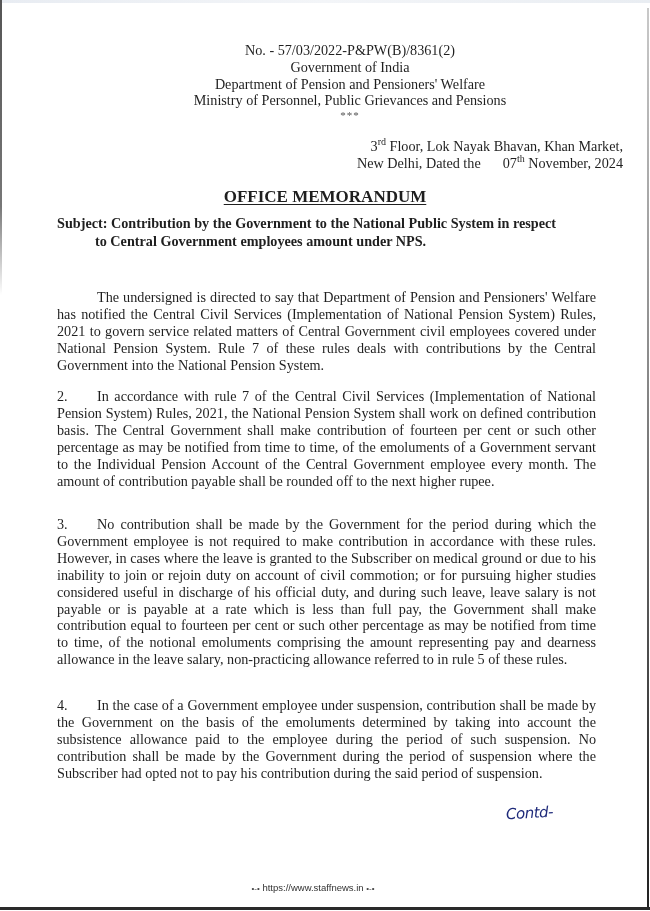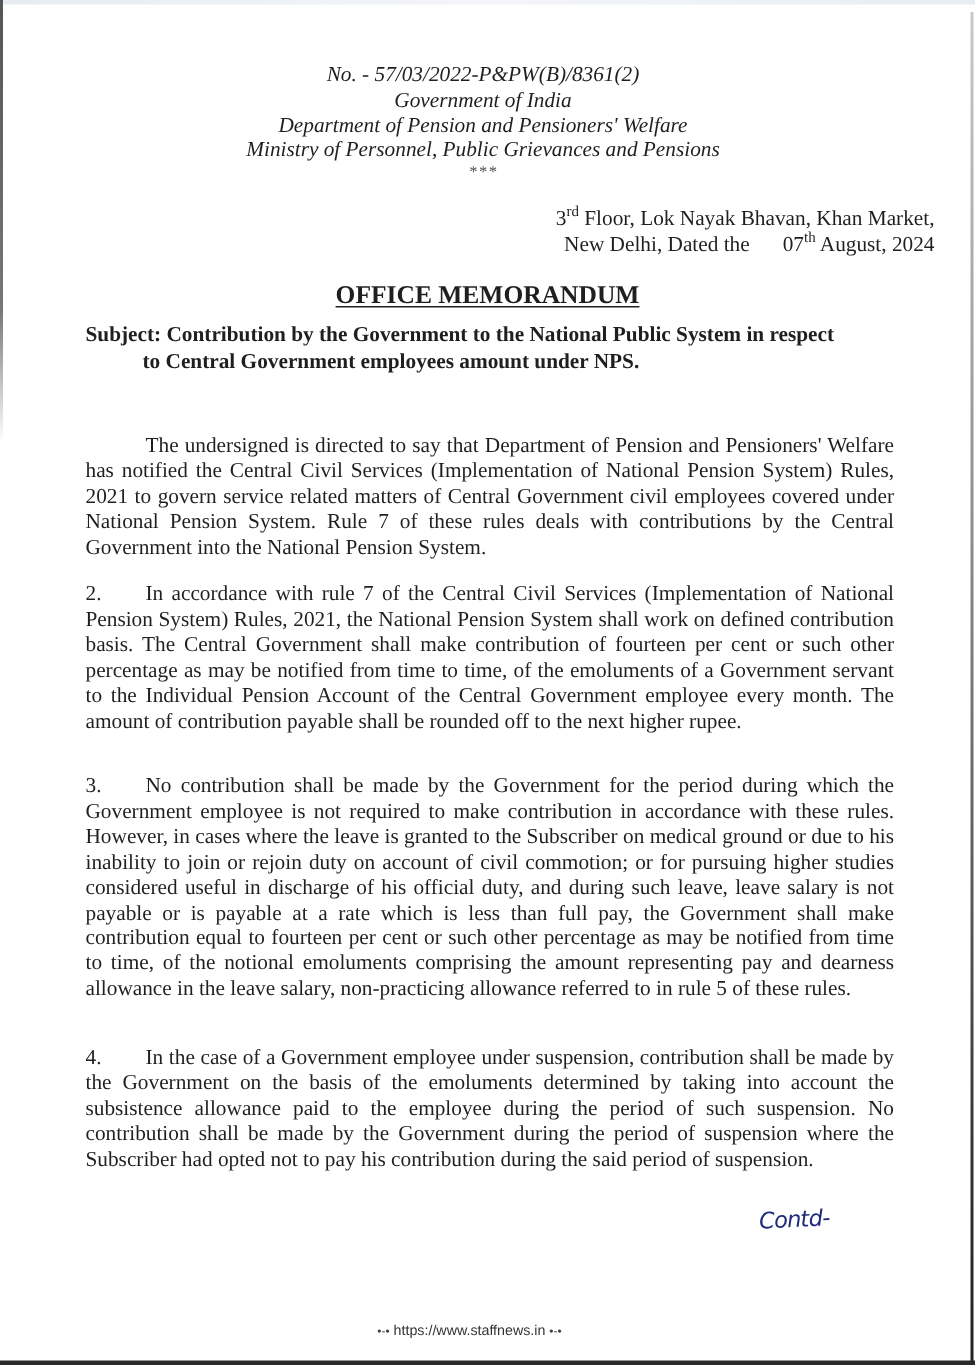--- a/index.html
+++ b/index.html
@@ -7,21 +7,21 @@
   .page {
     position: absolute; left: 0; top: 0; width: 650px; height: 911px;
     background: #ffffff; color: #1f1f1f;
     font-family: "Liberation Serif", "DejaVu Serif", serif;
   }
   .scan-top { position: absolute; left: 0; top: 0; width: 650px; height: 3px; background: linear-gradient(90deg,#e8ecf2,#f3f5f8,#e9edf2); }
   .border-left { position: absolute; left: 0; top: 0; width: 2px; height: 295px; background: linear-gradient(180deg,#555 0%, #777 70%, rgba(120,120,120,0) 100%); }
   .border-right { position: absolute; right: 1px; top: 8px; width: 2px; height: 900px; background: linear-gradient(180deg,#c9c9c9 0%, #8a8a8a 40%, #333 85%, #222 100%); }
   .border-bottom { position: absolute; left: 0; bottom: 1px; width: 650px; height: 3px; background: #2a2a2a; }
 
-  .header { position: absolute; left: 122px; width: 400px; top: 42px; text-align: center; font-size: 14.2px; line-height: 16.8px; font-style: italic; }
+  .header { position: absolute; left: 150px; width: 400px; top: 42px; text-align: center; font-size: 14.2px; line-height: 16.8px; }
   .header .stars { font-size: 11px; line-height: 12px; color: #555; letter-spacing: 1px; }
   .address { position: absolute; left: 300px; width: 323px; top: 138px; text-align: right; font-size: 14.2px; line-height: 17px; padding-right: 2px; }
   .address sup { font-size: 10px; line-height: 0; }
   .address .gap { display: inline-block; width: 22px; }
 
   .om-title { position: absolute; left: 0; width: 650px; top: 188px; text-align: center; font-weight: bold; font-size: 17px; line-height: 18px; }
   .om-title span { text-decoration: underline; text-underline-offset: 2px; }
 
   .subject { position: absolute; left: 57px; width: 545px; top: 215px; font-weight: bold; font-size: 14.2px; line-height: 17.5px; }
   .subject .line2 { display: block; padding-left: 38px; }
@@ -50,21 +50,21 @@
   <div class="header">
     <div>No. - 57/03/2022-P&amp;PW(B)/8361(2)</div>
     <div>Government of India</div>
     <div>Department of Pension and Pensioners' Welfare</div>
     <div>Ministry of Personnel, Public Grievances and Pensions</div>
     <div class="stars">***</div>
   </div>
 
   <div class="address">
     <div><span>3</span><sup>rd</sup><span> Floor, Lok Nayak Bhavan, Khan Market,</span></div>
-    <div><span>New Delhi, Dated the</span><span class="gap"></span><span>07</span><sup>th</sup><span> August, 2024</span></div>
+    <div><span>New Delhi, Dated the</span><span class="gap"></span><span>07</span><sup>th</sup><span> November, 2024</span></div>
   </div>
 
   <div class="om-title"><span>OFFICE MEMORANDUM</span></div>
 
   <div class="subject">
     <span>Subject: Contribution by the Government to the National Public System in respect</span>
     <span class="line2">to Central Government employees amount under NPS.</span>
   </div>
 
   <div class="para p1"><span>The undersigned is directed to say that Department of Pension and Pensioners' Welfare has notified the Central Civil Services (Implementation of National Pension System) Rules, 2021 to govern service related matters of Central Government civil employees covered under National Pension System. Rule 7 of these rules deals with contributions by the Central Government into the National Pension System.</span></div>

